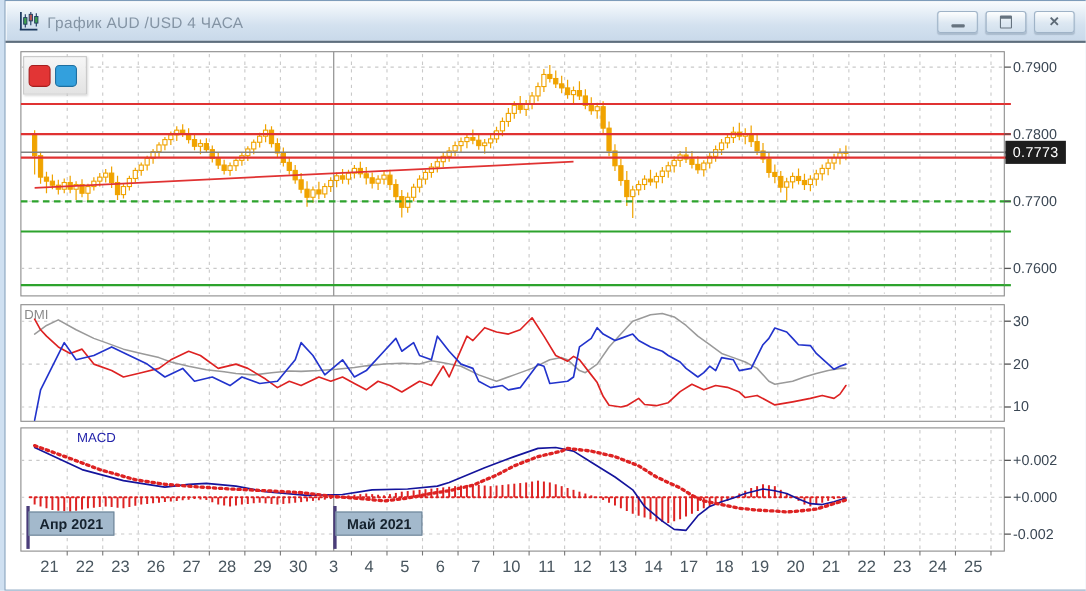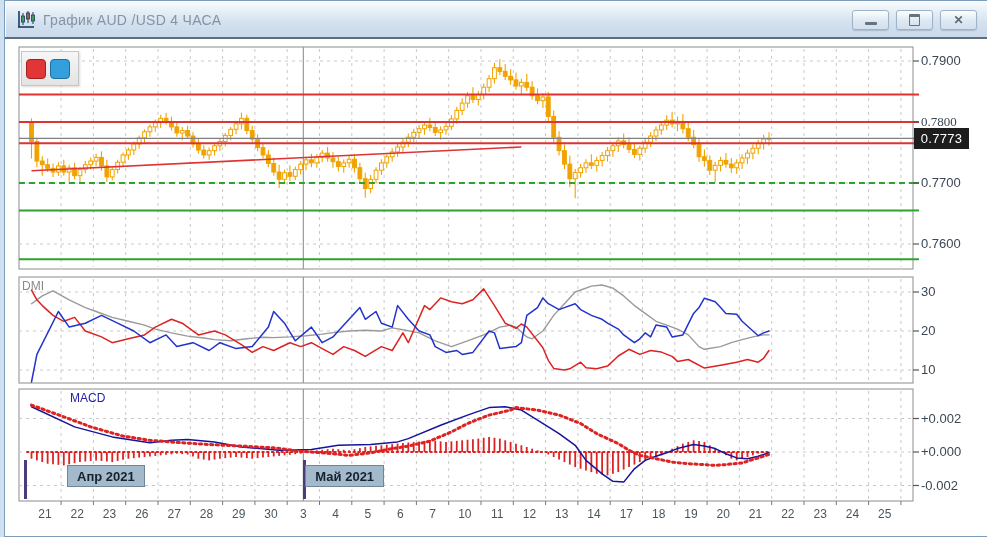--- a/index.html
+++ b/index.html
@@ -18,21 +18,21 @@
   svg#chart{position:absolute;left:0;top:0;}
   .legend{position:absolute;left:16px;top:50px;width:52px;height:33px;background:linear-gradient(#f6f6f6,#e3e3e3);border:1px solid #c6c6c6;display:flex;align-items:center;padding-left:4px;box-shadow:1px 1px 2px rgba(0,0,0,.15);}
   .sq{width:18px;height:18px;border-radius:4px;margin-right:4px;cursor:pointer;}
   .sq.red{background:#e23535;border:1px solid #a51f1f;}
   .sq.blue{background:#33a0dd;border:1px solid #1f6fa0;}
   .axis-label{position:absolute;font-size:13px;color:#3b4754;white-space:nowrap;}
   .price-tag{position:absolute;left:909px;width:55px;height:21px;background:#1d1d1d;color:#ffffff;font-size:13px;display:flex;align-items:center;justify-content:center;letter-spacing:.3px;}
   .panel-label{position:absolute;font-size:12px;}
   .dmi-label{color:#8a8a8a;}
   .macd-label{color:#2222aa;}
-  .day-label{position:absolute;font-size:12px;color:#49565f;transform:translateX(-50%);top:506px;}
+  .day-label{position:absolute;font-size:15px;color:#49565f;transform:translateX(-50%);top:506px;}
   .month-box{position:absolute;top:464px;height:20px;background:#a3b9cc;border:1px solid #6f8699;color:#15222e;font-size:13px;font-weight:bold;display:flex;align-items:center;padding:0 9px;}
   .month-line{position:absolute;top:459px;width:3px;height:39px;background:#4a3d7a;}
 </style>
 </head>
 <body>
 
 <div class="window">
   <div class="titlebar">
     <svg class="title-icon" viewBox="0 0 20 20">
       <line x1="3" y1="1" x2="3" y2="17" stroke="#1d3a5f" stroke-width="1.6"></line>
@@ -629,21 +629,21 @@
   <div class="legend">
     <div class="sq red"></div>
     <div class="sq blue"></div>
   </div>
 
   <div class="panel-label dmi-label" style="left:17px;top:278px;">DMI</div>
   <div class="panel-label macd-label" style="left:17px;top:390px;margin-left:48px;">MACD</div>
 
   <div id="price-labels">
       <span class="axis-label" style="left: 916px; top: 52px; text-align: center;">0.7900</span>
-      <span class="axis-label" style="left: 916px; top: 113px; font-family: Liberation Serif, serif;">0.7800</span>
+      <span class="axis-label" style="left: 916px; top: 113px;">0.7800</span>
       <span class="axis-label" style="left: 916px; top: 174px;">0.7700</span>
       <span class="axis-label" style="left: 916px; top: 235px;">0.7600</span>
     </div>
   <div class="price-tag" style="top: 126.97px;">0.7773</div>
   <div id="dmi-ticks">
       <span class="axis-label" style="left: 916px; top: 283px;">30</span>
       <span class="axis-label" style="left: 916px; top: 322px;">20</span>
       <span class="axis-label" style="left: 916px; top: 361px;">10</span>
     </div>
   <div id="macd-ticks">
@@ -676,15 +676,15 @@
       <span class="day-label" style="left: 718.25px;">20</span>
       <span class="day-label" style="left: 750.55px;">21</span>
       <span class="day-label" style="left: 782.85px;">22</span>
       <span class="day-label" style="left: 815.15px;">23</span>
       <span class="day-label" style="left: 847.45px;">24</span>
       <span class="day-label" style="left: 879.75px;">25</span>
     </div>
 
   <div class="month-line" id="month-line-0" style="left: 19px;"></div>
   <div class="month-line" id="month-line-1" style="left: 298.35px;"></div>
-  <div class="month-box" id="month-box-0" style="left: 21px; margin-left: 41px;">Апр 2021</div>
+  <div class="month-box" id="month-box-0" style="left: 21px;">Апр 2021</div>
   <div class="month-box" id="month-box-1" style="left: 300.35px;">Май 2021</div>
 </div>
 
 </body></html>

